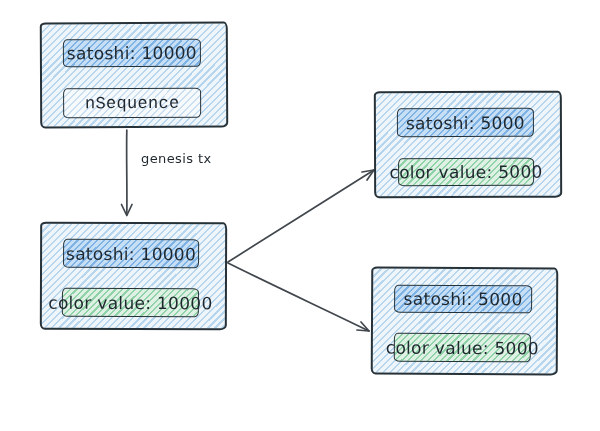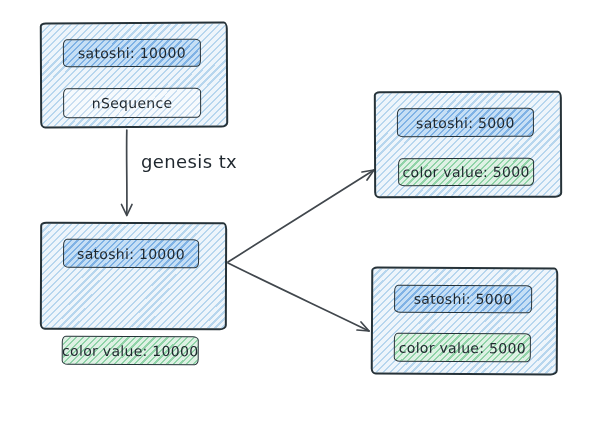--- a/index.html
+++ b/index.html
@@ -37,21 +37,21 @@
         transparent 1.6px 5px),
       var(--outer-bg);
     border-radius: 6px 4px 7px 5px / 4px 7px 5px 6px;
   }
   .field {
     position: absolute;
     border: 1.5px solid var(--stroke);
     display: flex;
     align-items: center;
     justify-content: center;
-    font-size: 14px;
+    font-size: 17px;
     letter-spacing: 0.3px;
     color: var(--text);
     border-radius: 4px 6px 4px 6px / 6px 4px 6px 4px;
     white-space: nowrap;
   }
   .field.blue {
     background:
       repeating-linear-gradient(135deg,
         var(--satoshi-stripe) 0 1.6px,
         transparent 1.6px 4.6px),
@@ -66,21 +66,21 @@
   }
   .field.plain {
     background:
       repeating-linear-gradient(135deg,
         var(--plain-stripe) 0 1.4px,
         transparent 1.4px 5px),
       var(--plain-bg);
   }
   .edge-label {
     position: absolute;
-    font-size: 18px;
+    font-size: 13px;
     color: var(--text);
     letter-spacing: 0.4px;
     white-space: nowrap;
   }
   .arrows {
     position: absolute;
     left: 0; top: 0;
     width: 600px; height: 431px;
     pointer-events: none;
   }
@@ -104,26 +104,26 @@
 
     <path d="M228 262 C272 234, 330 198, 374 170"></path>
     <polyline points="362,172 374,170 367,180"></polyline>
 
     <path d="M228 263 C272 285, 326 310, 369 331"></path>
     <polyline points="361,322 369,331 357,330"></polyline>
   </svg>
 
   <div class="node" style="left:40px; top:22px; width:188px; height:106px; transform:rotate(-0.25deg);">
     <div class="field blue" style="left:21px; top:15px; width:138px; height:28px;">satoshi: 10000</div>
-    <div class="field plain" style="left:21px; top:64px; width:138px; height:30px;">nSequence</div>
+    <div class="field plain" style="left:21px; top:64px; width:138px; height:30px;font-family:Liberation Mono, monospace;">nSequence</div>
   </div>
 
   <div class="node" style="left:40px; top:222px; width:187px; height:108px; transform:rotate(0.2deg);">
     <div class="field blue" style="left:21px; top:15px; width:136px; height:29px;">satoshi: 10000</div>
-    <div class="field green" style="left:20px; top:64px; width:137px; height:29px;margin-top:48px;">color value: 10000</div>
+    <div class="field green" style="left:20px; top:64px; width:137px; height:29px;">color value: 10000</div>
   </div>
 
   <div class="node" style="left:374px; top:91px; width:188px; height:107px; transform:rotate(-0.2deg);">
     <div class="field blue" style="left:21px; top:15px; width:137px; height:29px;">satoshi: 5000</div>
     <div class="field green" style="left:22px; top:65px; width:136px; height:28px;">color value: 5000</div>
   </div>
 
   <div class="node" style="left:371px; top:267px; width:187px; height:108px; transform:rotate(0.3deg);">
     <div class="field blue" style="left:21px; top:16px; width:138px; height:28px;">satoshi: 5000</div>
     <div class="field green" style="left:21px; top:64px; width:137px; height:29px;">color value: 5000</div>

